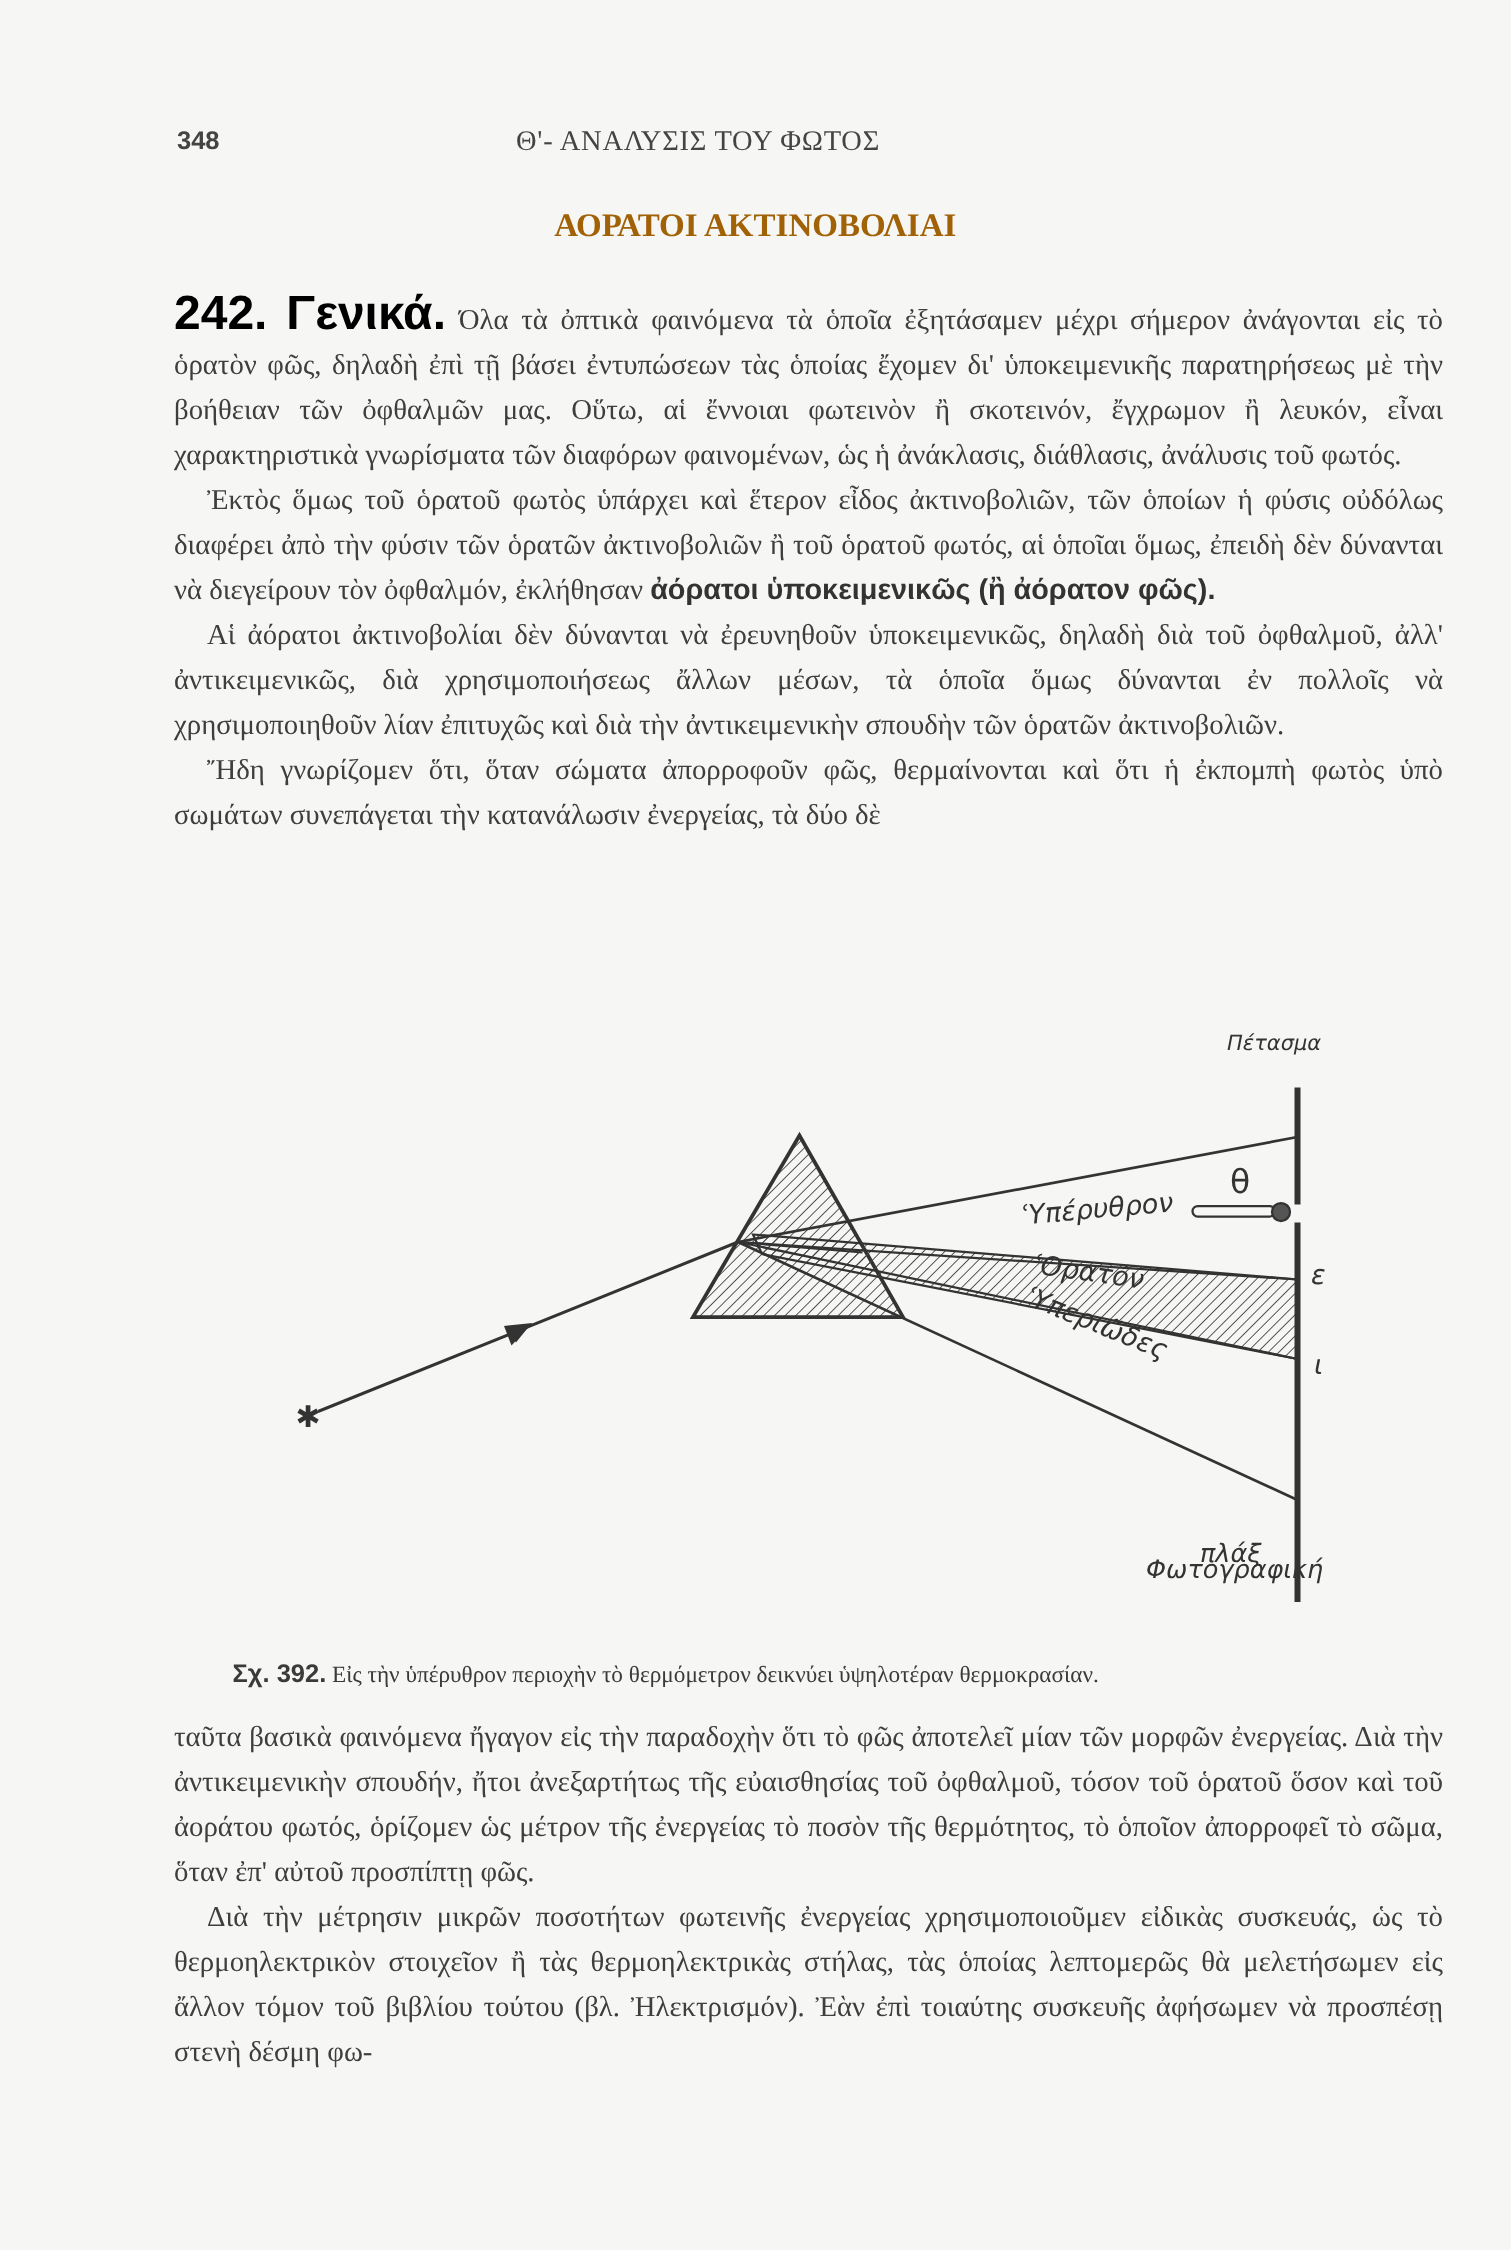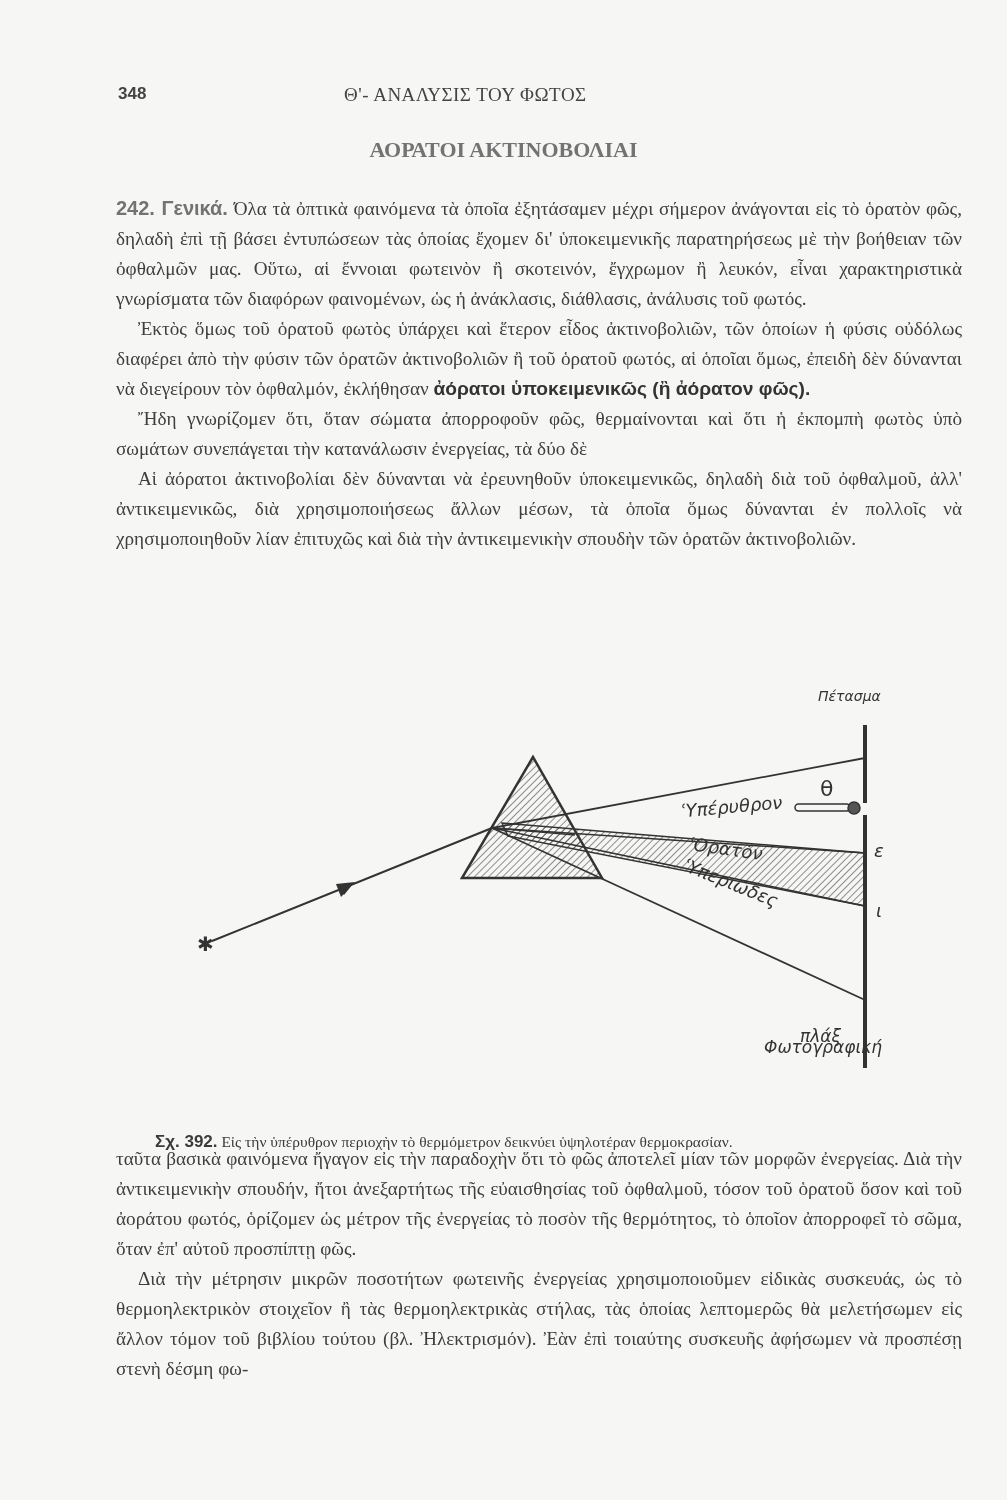--- a/index.html
+++ b/index.html
@@ -9,59 +9,59 @@
   }
   .page { position: absolute; left: 0; top: 0; width: 822px; height: 1500px; }
   .running-head {
     position: absolute; top: 84px; left: 118px; right: 40px; height: 24px;
     font-family: "Liberation Serif", serif; font-size: 19px; color: #444;
   }
   .page-number { position: absolute; left: 0; top: 0; font-weight: bold; font-family: "Liberation Sans", sans-serif; font-size: 17px; }
   .chapter-title { position: absolute; left: 226px; top: 0; letter-spacing: 0.5px; }
   .section-title {
     position: absolute; top: 137px; left: 0; width: 1007px; text-align: center;
-    font-family: "Liberation Serif", serif; font-weight: bold; font-size: 22px; color: #737373;
+    font-family: "Liberation Serif", serif; font-weight: bold; font-size: 22px; color: #a16207;
     box-sizing: border-box;
   }
   .body-text {
     position: absolute; left: 116px; width: 846px;
     font-family: "Liberation Serif", serif; font-size: 19.2px; line-height: 30px; color: #3e3e3e;
     text-align: justify;
   }
   .body-text p { margin: 0; text-indent: 22px; }
   .body-text p.noindent { text-indent: 0; }
-  .sec-num { font-family: "Liberation Sans", sans-serif; font-weight: bold; font-size: 20px; color: #737373; }
+  .sec-num { font-family: "Liberation Sans", sans-serif; font-weight: bold; font-size: 32px; color: #000000; }
   .bold-term { font-family: "Liberation Sans", sans-serif; font-weight: bold; color: #333; }
   #block1 { top: 193px; }
   #block2 { top: 1144px; }
   .figure { position: absolute; left: 0; top: 0; width: 1007px; height: 1500px; pointer-events: none; }
   .fig-label { position: absolute; font-family: "DejaVu Sans", sans-serif; font-style: italic; color: #333; }
   .caption {
-    position: absolute; top: 1132px; left: 155px; width: 800px;
+    position: absolute; top: 1106px; left: 155px; width: 800px;
     font-family: "Liberation Serif", serif; font-size: 15.5px; color: #3a3a3a;
   }
   .caption .fig-num { font-family: "Liberation Sans", sans-serif; font-weight: bold; font-size: 17px; }
 </style>
 </head>
 <body>
 
 <div class="page">
 
   <div class="running-head">
     <span class="page-number">348</span>
     <span class="chapter-title">Θ'- ΑΝΑΛΥΣΙΣ ΤΟΥ ΦΩΤΟΣ</span>
   </div>
 
   <div class="section-title">ΑΟΡΑΤΟΙ ΑΚΤΙΝΟΒΟΛΙΑΙ</div>
 
   <div class="body-text" id="block1">
     <p class="noindent"><span class="sec-num">242. Γενικά.</span><span> Όλα τὰ ὀπτικὰ φαινόμενα τὰ ὁποῖα ἐξητάσαμεν μέχρι σήμερον ἀνάγονται εἰς τὸ ὁρατὸν φῶς, δηλαδὴ ἐπὶ τῇ βάσει ἐντυπώσεων τὰς ὁποίας ἔχομεν δι' ὑποκειμενικῆς παρατηρήσεως μὲ τὴν βοήθειαν τῶν ὀφθαλμῶν μας. Οὕτω, αἱ ἔννοιαι φωτεινὸν ἢ σκοτεινόν, ἔγχρωμον ἢ λευκόν, εἶναι χαρακτηριστικὰ γνωρίσματα τῶν διαφόρων φαινομένων, ὡς ἡ ἀνάκλασις, διάθλασις, ἀνάλυσις τοῦ φωτός.</span></p>
     <p><span>Ἐκτὸς ὅμως τοῦ ὁρατοῦ φωτὸς ὑπάρχει καὶ ἕτερον εἶδος ἀκτινοβολιῶν, τῶν ὁποίων ἡ φύσις οὐδόλως διαφέρει ἀπὸ τὴν φύσιν τῶν ὁρατῶν ἀκτινοβολιῶν ἢ τοῦ ὁρατοῦ φωτός, αἱ ὁποῖαι ὅμως, ἐπειδὴ δὲν δύνανται νὰ διεγείρουν τὸν ὀφθαλμόν, ἐκλήθησαν </span><span class="bold-term">ἀόρατοι ὑποκειμενικῶς (ἢ ἀόρατον φῶς).</span></p>
+    <p>Αἱ ἀόρατοι ἀκτινοβολίαι δὲν δύνανται νὰ ἐρευνηθοῦν ὑποκειμενικῶς, δηλαδὴ διὰ τοῦ ὀφθαλμοῦ, ἀλλ' ἀντικειμενικῶς, διὰ χρησιμοποιήσεως ἄλλων μέσων, τὰ ὁποῖα ὅμως δύνανται ἐν πολλοῖς νὰ χρησιμοποιηθοῦν λίαν ἐπιτυχῶς καὶ διὰ τὴν ἀντικειμενικὴν σπουδὴν τῶν ὁρατῶν ἀκτινοβολιῶν.</p>
     <p>Ἤδη γνωρίζομεν ὅτι, ὅταν σώματα ἀπορροφοῦν φῶς, θερμαίνονται καὶ ὅτι ἡ ἐκπομπὴ φωτὸς ὑπὸ σωμάτων συνεπάγεται τὴν κατανάλωσιν ἐνεργείας, τὰ δύο δὲ</p>
-    <p>Αἱ ἀόρατοι ἀκτινοβολίαι δὲν δύνανται νὰ ἐρευνηθοῦν ὑποκειμενικῶς, δηλαδὴ διὰ τοῦ ὀφθαλμοῦ, ἀλλ' ἀντικειμενικῶς, διὰ χρησιμοποιήσεως ἄλλων μέσων, τὰ ὁποῖα ὅμως δύνανται ἐν πολλοῖς νὰ χρησιμοποιηθοῦν λίαν ἐπιτυχῶς καὶ διὰ τὴν ἀντικειμενικὴν σπουδὴν τῶν ὁρατῶν ἀκτινοβολιῶν.</p>
   </div>
 
   <svg class="figure" width="1007" height="1500" viewBox="0 0 1007 1500">
     <defs>
       <pattern id="hatch" patternUnits="userSpaceOnUse" width="5" height="5" patternTransform="rotate(45)">
         <line x1="0" y1="0" x2="0" y2="5" stroke="#444" stroke-width="1.2"></line>
       </pattern>
     </defs>
 
     <polygon points="533,757 462,878 602,878" fill="url(#hatch)" stroke="#333" stroke-width="2.5"></polygon>

